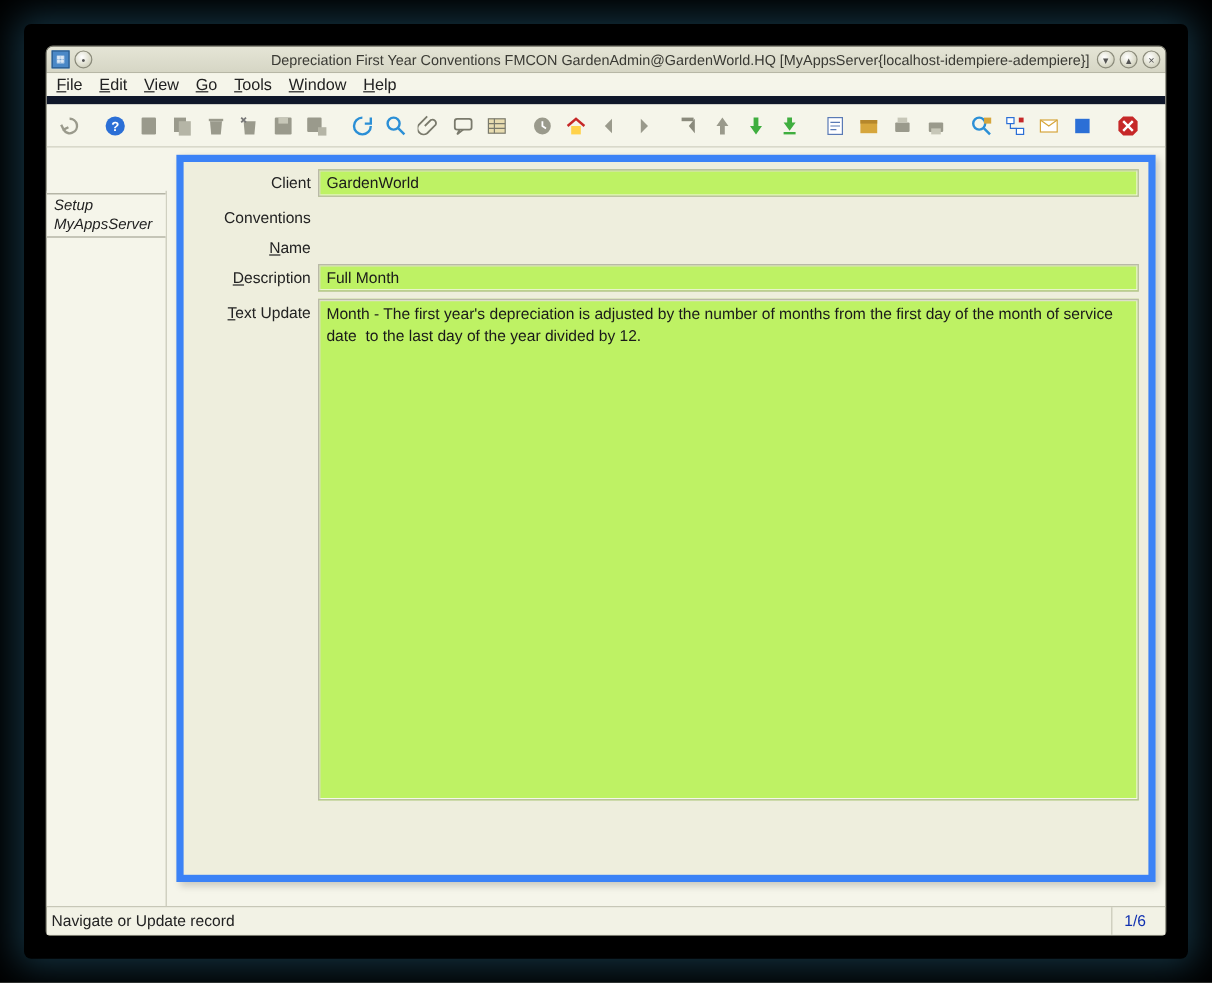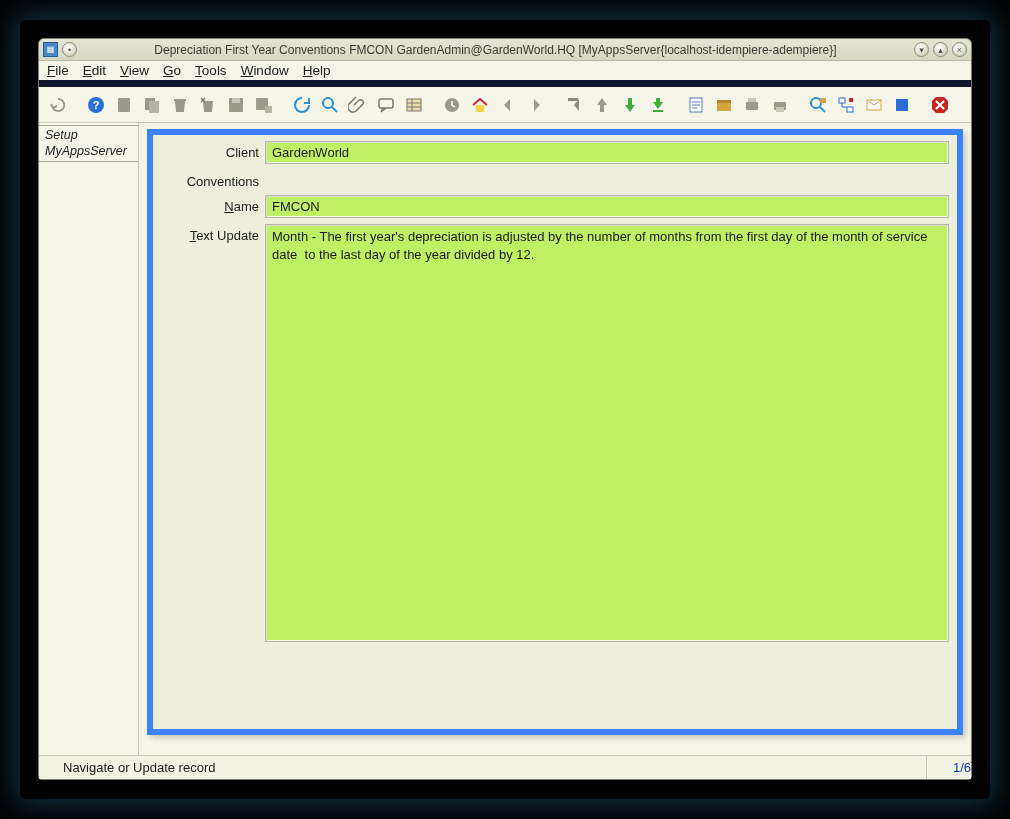--- a/index.html
+++ b/index.html
@@ -40,21 +40,21 @@
     background: linear-gradient(#e5e5d6, #d6d6c5);
     border-bottom: 1px solid #b7b7a6;
     display: flex;
     align-items: center;
     border-radius: 6px 6px 0 0;
     padding: 0 4px;
     font-size: 12px;
     color: #3a3a34;
   }
   .titlebar .tb-left { display:flex; align-items:center; gap:4px; margin-right:6px;}
-  .titlebar .tb-title { flex:1; text-align:center; white-space:nowrap; overflow:hidden;}
+  .titlebar .tb-title { flex:1; text-align:right; white-space:nowrap; overflow:hidden;}
   .titlebar .tb-right { display:flex; gap:4px; margin-left:6px;}
   .tb-btn {
     width:15px; height:15px; border:1px solid #8a8a7a; border-radius:50%;
     background: radial-gradient(circle at 40% 35%, #fff, #dcdccb 60%, #bfbfae);
     display:flex; align-items:center; justify-content:center; font-size:9px; color:#555;
   }
   .tb-appicon {
     width:15px; height:15px; background:#4a88c7; border:1px solid #285a8c;
     display:flex; align-items:center; justify-content:center; color:#fff; font-size:8px;
   }
@@ -95,20 +95,21 @@
     position:relative;
   }
   .sidebar {
     width: 100px;
     border-right: 1px solid #c7c7b7;
     background: #f5f5ea;
     font-size: 12.5px;
     font-style: italic;
     color: #222;
     padding-top: 2px;
+    margin-top: 36px;
   }
   .sidebar .tab {
     background:#f5f5ea;
     padding:2px 6px 2px 6px;
     line-height:1.25;
     border-top:1px solid #e0e0cf;
   }
   .sidebar .tab.active {
     background:#f5f5ea;
     border-top:1px solid #a6a696;
@@ -162,26 +163,26 @@
   .statusbar {
     height: 24px;
     border-top:1px solid #c7c7b7;
     background:#f2f2e5;
     display:flex;
     align-items:center;
     font-size:13px;
     color:#222;
   }
   .statusbar .stat-left {
-    flex:1; padding-left:24px;
+    flex:1; padding-left:4px;
     border-right:1px solid #c7c7b7;
     height:100%; display:flex; align-items:center;
   }
   .statusbar .stat-right {
-    width:44px; text-align:right; padding-right:0;
+    width:44px; text-align:right; padding-right:16px;
     color:#1030b0;
     height:100%; display:flex; align-items:center; justify-content:flex-end;
   }
 </style>
 </head>
 <body>
 
 <div class="glow"></div>
 
 <div class="window">
@@ -412,21 +413,24 @@
         <div class="form">
           <div class="row">
             <div class="lbl">Client</div>
             <div class="fld"><input readonly="" value="GardenWorld" style=""></div>
           </div>
           <div class="row">
             <div class="lbl">Conventions</div>
           </div>
           <div class="row">
             <div class="lbl"><span class="mn-u">N</span><span>ame</span></div>
-            <div class="fld"><input value="FMCON" style=""></div>
+          </div>
+          <div class="row">
+            <div class="lbl"><span class="mn-u">D</span><span>escription</span></div>
+            <div class="fld"><input value="Full Month" style=""></div>
           </div>
           <div class="row">
             <div class="lbl"><span class="mn-u">T</span><span>ext Update</span></div>
             <div class="fld"><textarea style="">Month - The first year's depreciation is adjusted by the number of months from the first day of the month of service date  to the last day of the year divided by 12.</textarea></div>
           </div>
         </div>
       </div>
     </div>
   </div>
 

